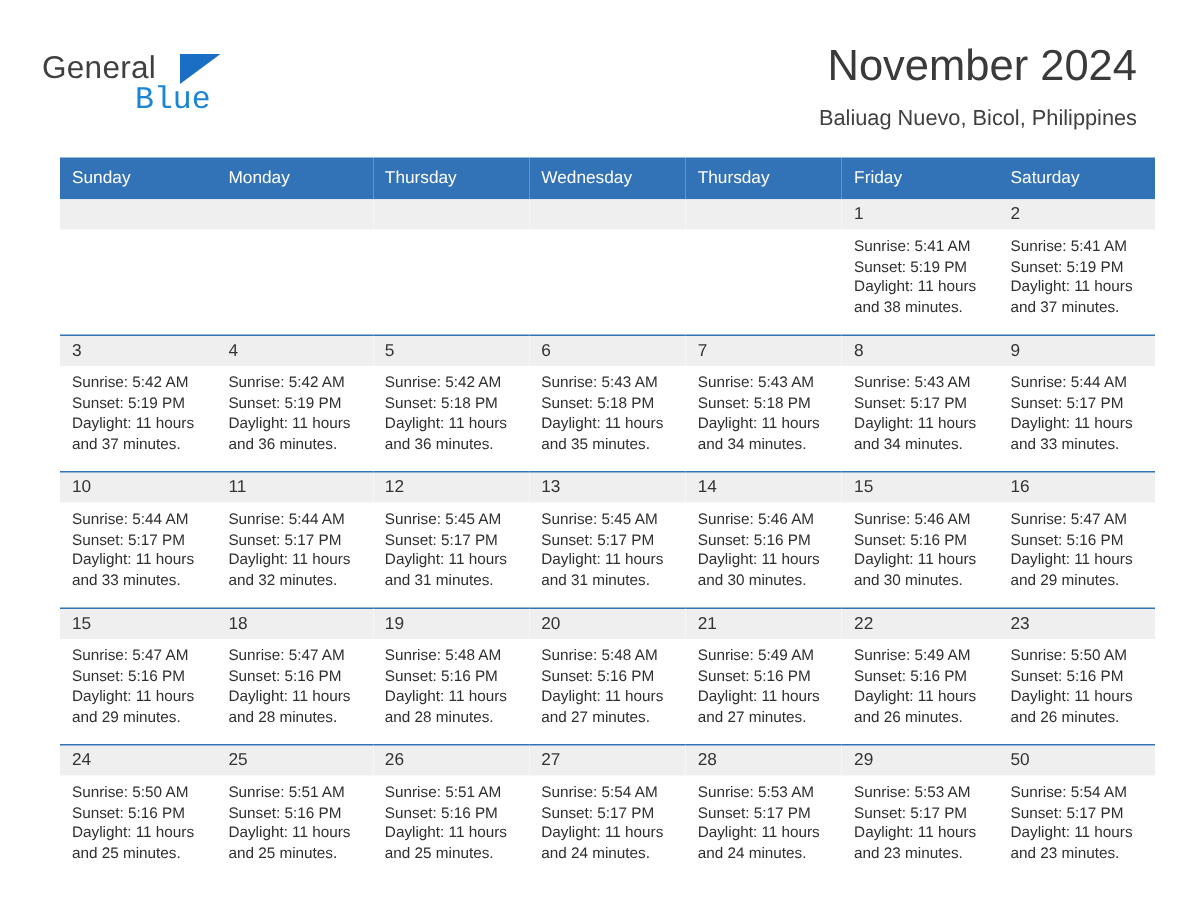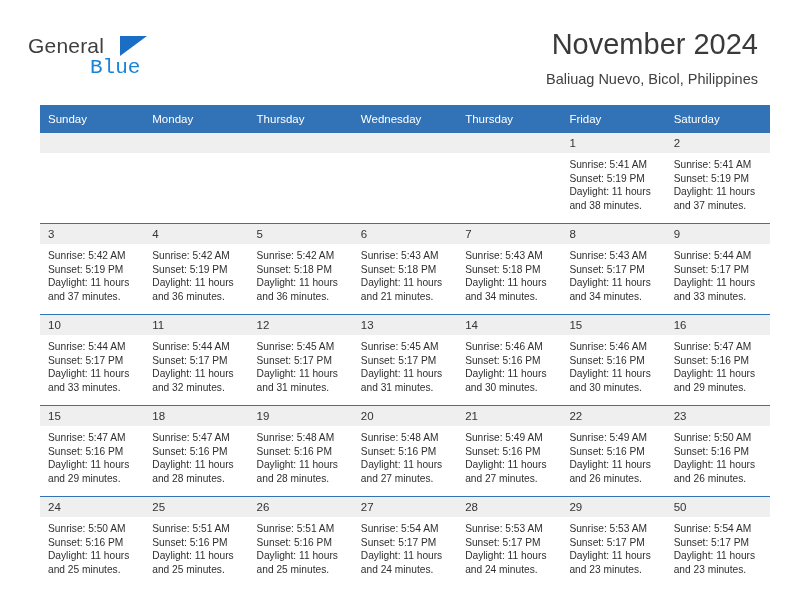--- a/index.html
+++ b/index.html
@@ -264,21 +264,21 @@
               </div>
             </div>
           </td>
           <td>
             <div class="cell-inner">
               <div class="daynum">6</div>
               <div class="details">
                 <div>Sunrise: 5:43 AM</div>
                 <div>Sunset: 5:18 PM</div>
                 <div>Daylight: 11 hours</div>
-                <div>and 21 minutes.</div>
+                <div>and 35 minutes.</div>
               </div>
             </div>
           </td>
           <td>
             <div class="cell-inner">
               <div class="daynum">7</div>
               <div class="details">
                 <div>Sunrise: 5:43 AM</div>
                 <div>Sunset: 5:18 PM</div>
                 <div>Daylight: 11 hours</div>

